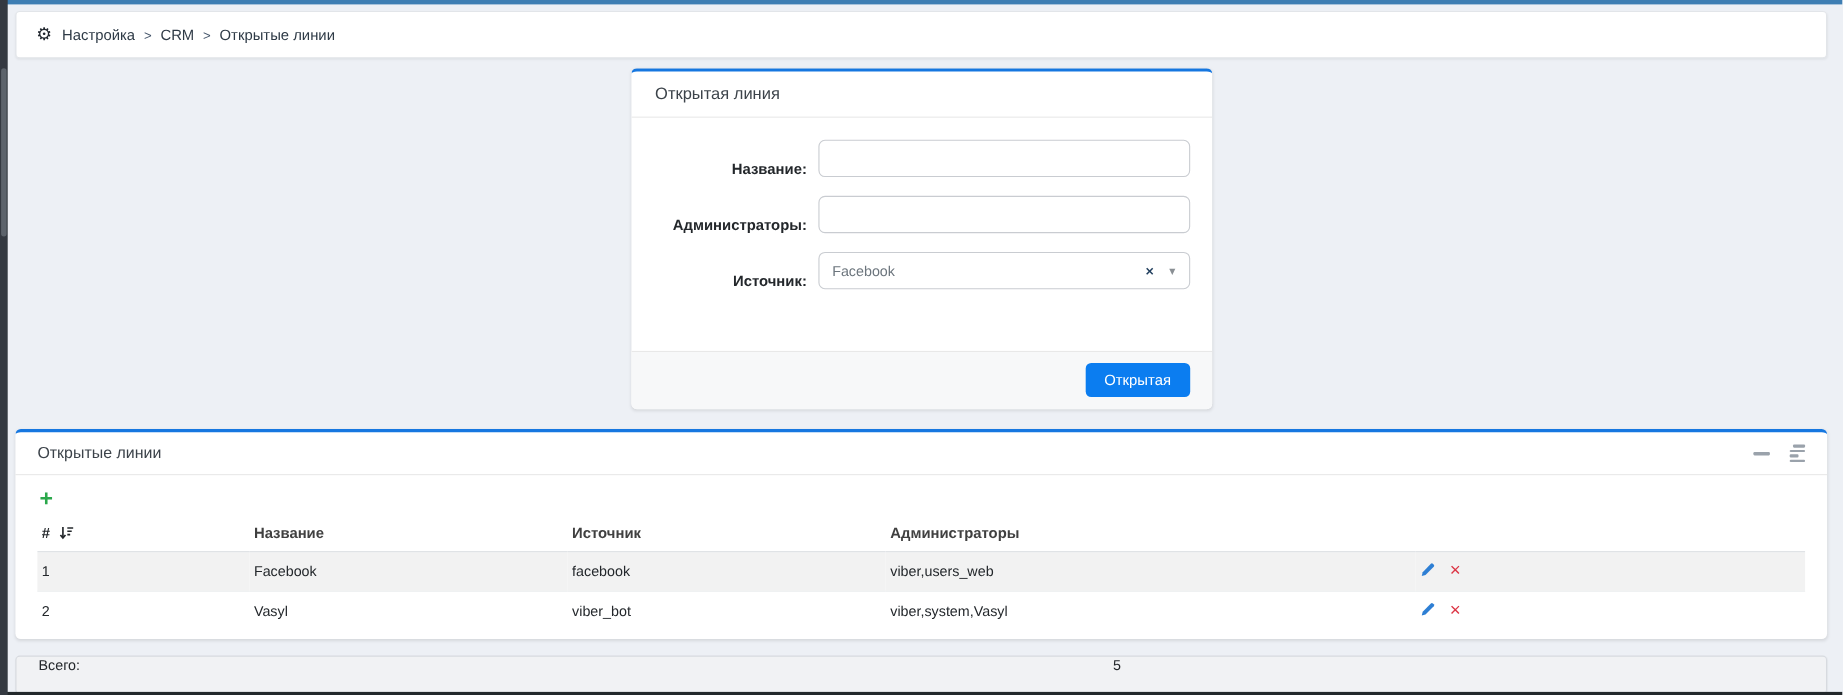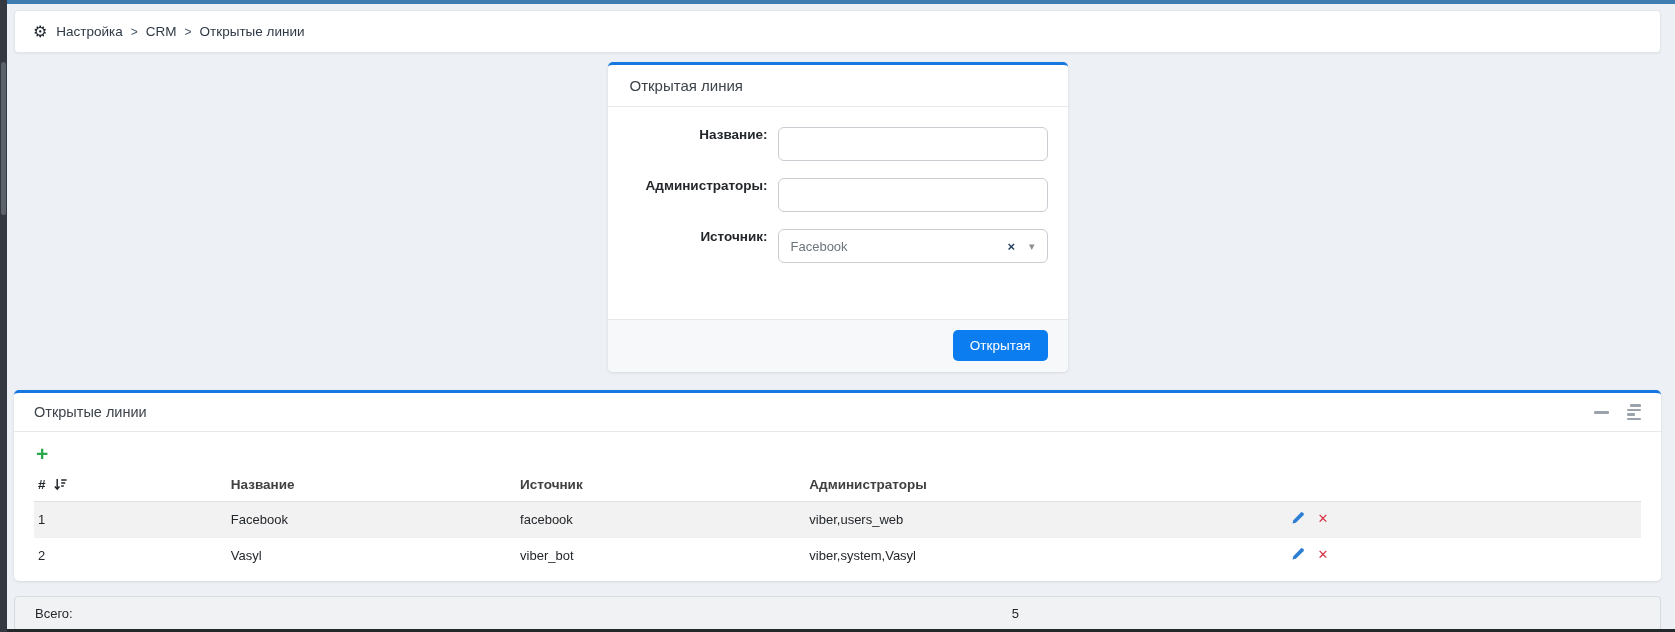--- a/index.html
+++ b/index.html
@@ -24,32 +24,32 @@
     box-shadow:0 1px 2px rgba(0,0,0,.05);
     height:43px; display:flex; align-items:center; padding:0 18px; gap:7px;
     font-size:13.5px;
   }
   .gear { font-size:16px; color:#1f252d; line-height:1; margin-right:2px; }
   .bc-item { color:#2e3a46; text-decoration:none; }
   .bc-sep { color:#44556a; font-size:12px; padding:0 1px; }
 
   
   .form-card {
-    width:460px; margin:9px auto 0;
+    width:528px; margin:9px auto 0;
     background:#fff; border-radius:5px;
     border-top:3px solid #1677e0;
     box-shadow:0 1px 3px rgba(0,0,0,.10);
     overflow:hidden;
   }
   .form-card-header {
     padding:12px 22px; font-size:15px; color:#3c434a;
     border-bottom:1px solid #e8e8e8;
   }
   .form-body { padding:20px 20px 56px; }
-  .form-row { display:flex; align-items:flex-start; margin-top:17px; }
+  .form-row { display:flex; align-items:flex-end; margin-top:17px; }
   .form-row:first-child { margin-top:0; }
   .form-row label {
     flex:0 0 140px; text-align:right; margin-right:10px;
     font-size:13.5px; font-weight:bold; color:#23272b;
   }
   .text-input, .select-box {
     width:338px; height:34px; border:1px solid #c9ccd1; border-radius:6px;
     background:#fff; font-size:13px;
   }
   .text-input { padding:0 10px; outline:none; color:#333;
@@ -104,21 +104,21 @@
   table.lines td { padding:9px 4px; color:#23272b; border-top:1px solid #eef0f2; }
   tr.striped td { background:#f2f2f2; }
   td.actions { white-space:nowrap; }
   td.actions .edit { cursor:pointer; margin-right:12px; vertical-align:middle; }
   td.actions .del { color:#dc3545; font-weight:900; font-size:13px; cursor:pointer; }
 
   
   .total-bar {
     position:relative; margin-top:15px; height:35px;
     background:#f1f2f4; border:1px solid #d7dadf; border-radius:4px;
-    display:flex; align-items:center; padding:0 20px;
+    display:flex; align-items:flex-start; padding:0 20px;
     font-size:13px; color:#23272b;
     box-shadow:0 1px 1px rgba(0,0,0,.04);
   }
   .total-value { position:absolute; left:60.6%; }
 </style>
 </head>
 <body>
 
 <div class="top-strip"></div>
 <div class="left-strip">

